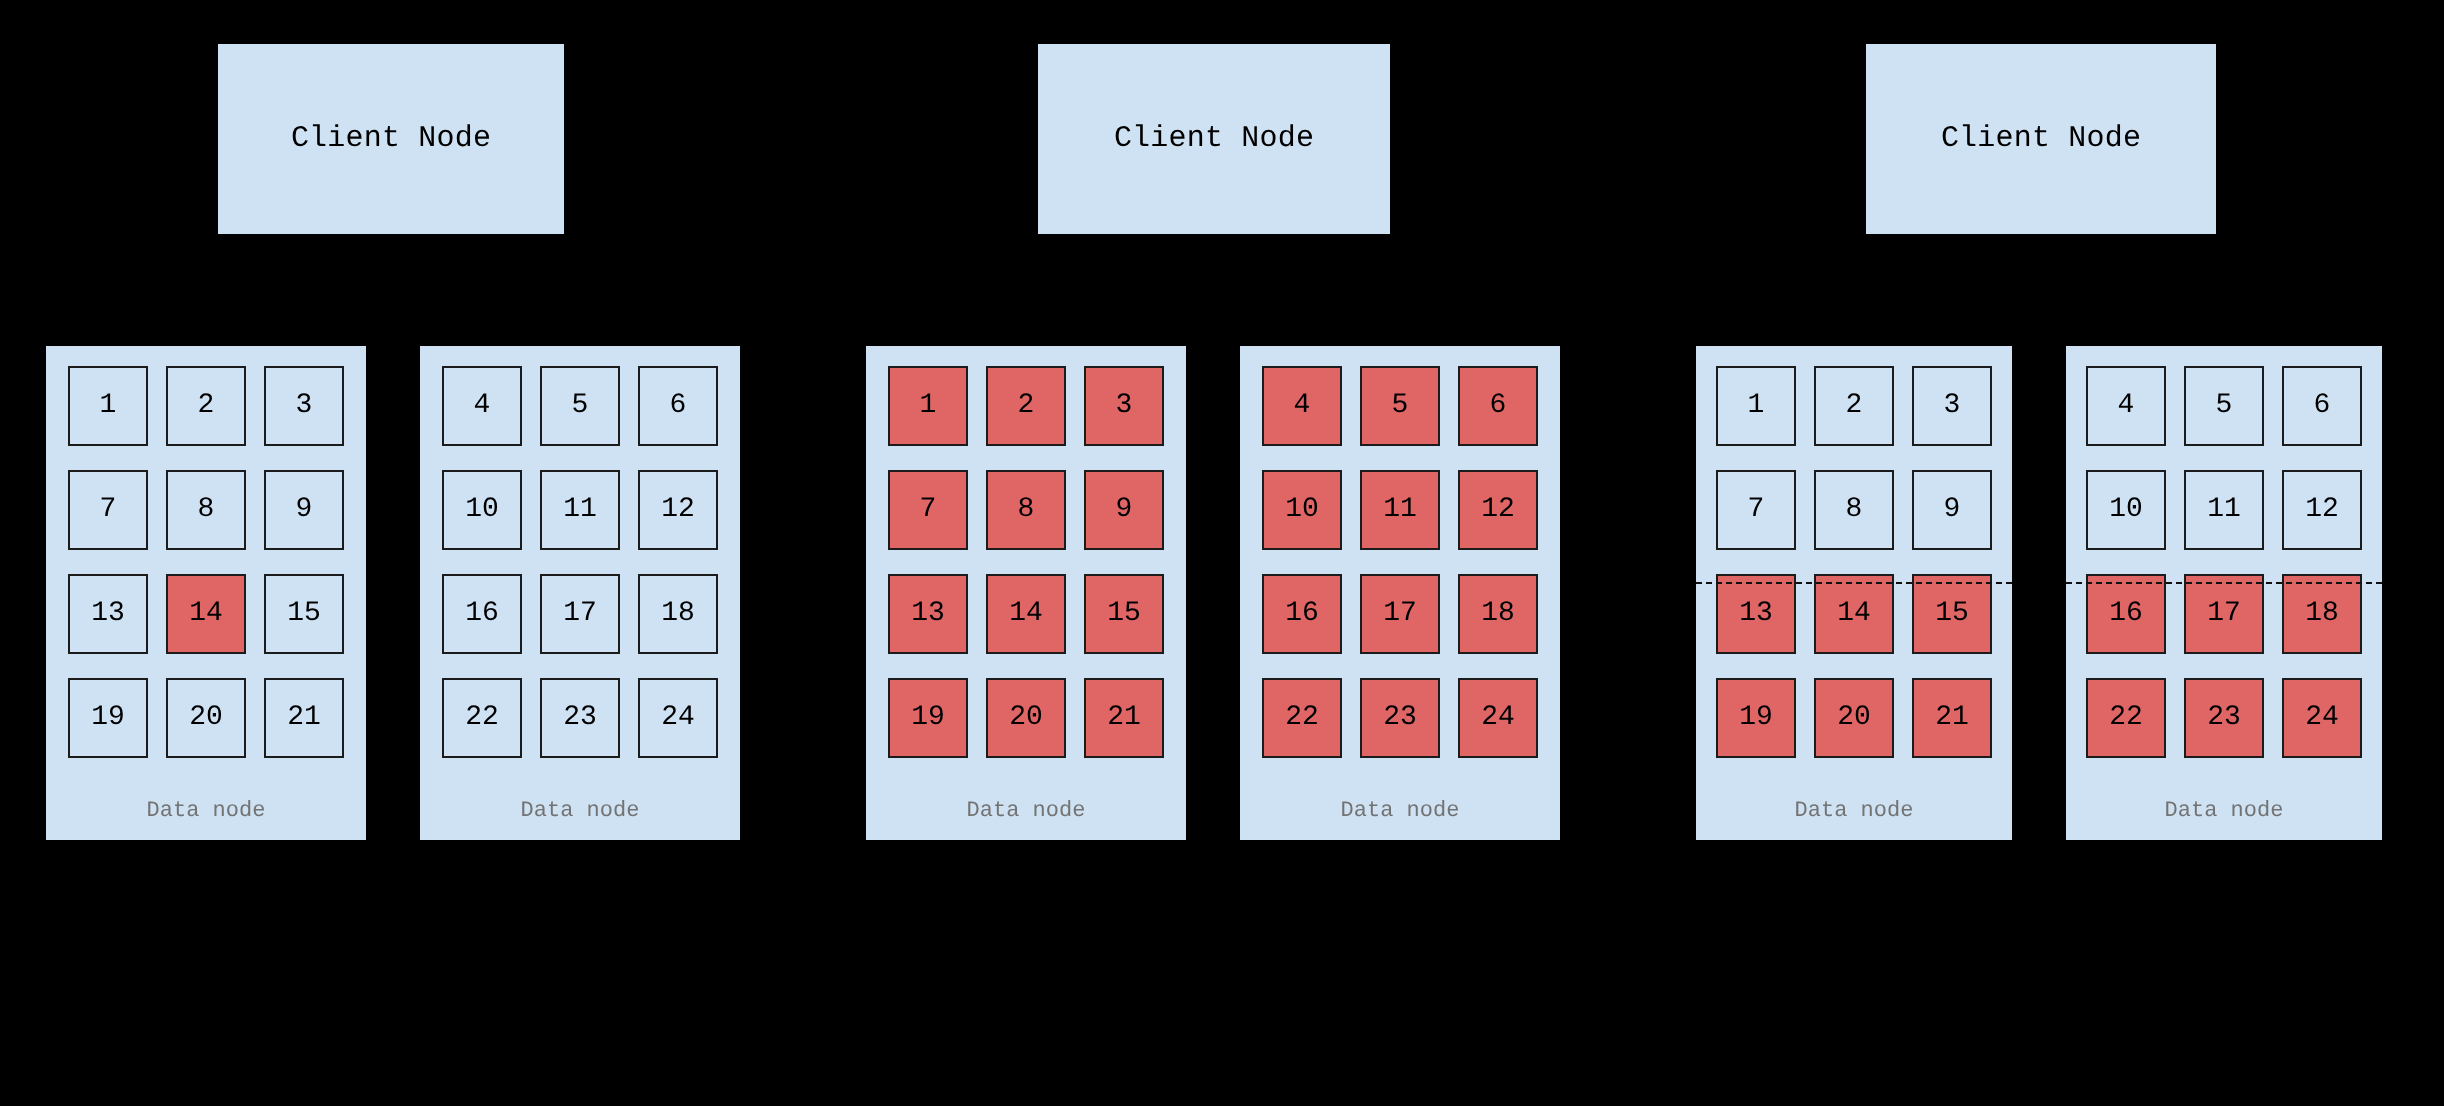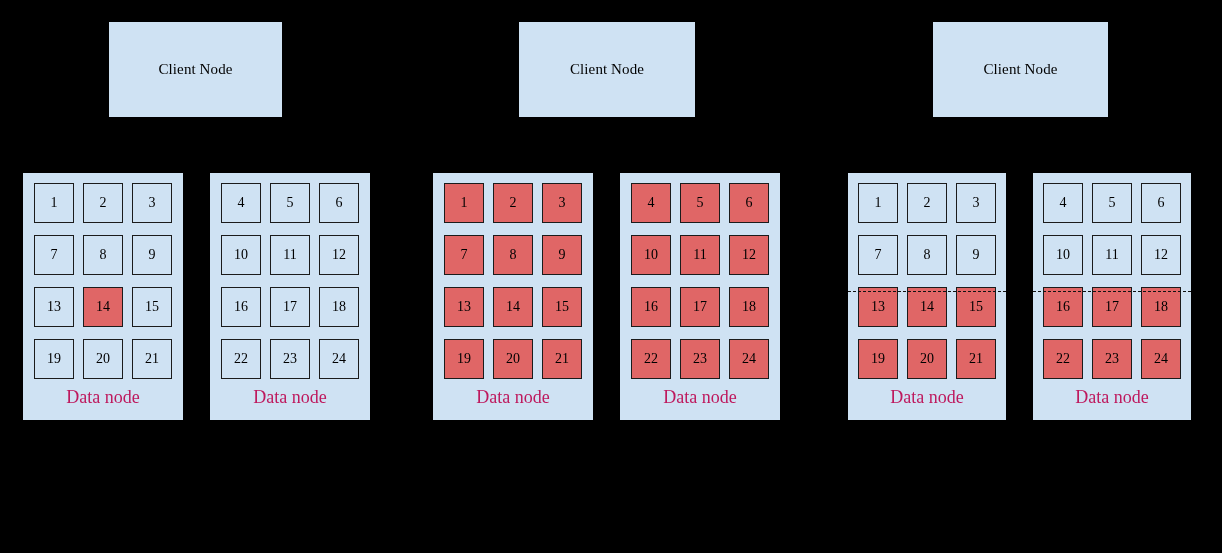--- a/index.html
+++ b/index.html
@@ -5,21 +5,21 @@
   html, body {
     margin: 0;
     padding: 0;
     background: #000000;
   }
   #canvas {
     position: relative;
     width: 1222px;
     height: 553px;
     background: #000000;
-    font-family: Liberation Serif, serif;
+    font-family: Liberation Mono, monospace;
     overflow: hidden;
   }
 
   .panel {
     position: absolute;
     top: 0;
     height: 553px;
   }
 
   
@@ -66,23 +66,23 @@
     align-items: center;
     justify-content: center;
     font-size: 14px;
     color: #000000;
     background: #cfe2f3;
   }
   .cell.red {
     background: #e06666;
   }
   .data-node-label {
-    font-size: 18px;
-    color: #be185d;
-    margin-top: 9px;
+    font-size: 11px;
+    color: #737373;
+    margin-top: 22px;
     line-height: 1;
   }
 
   
   .dashed-sep {
     position: absolute;
     left: 0;
     right: 0;
     border-top: 1.6px dashed #111111;
     height: 0;

